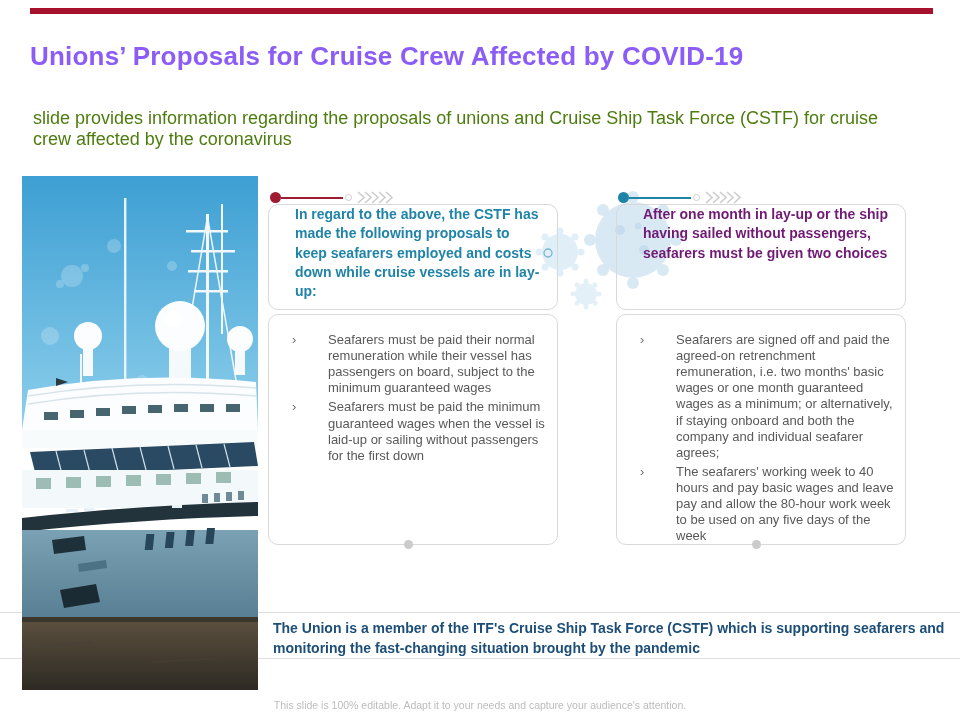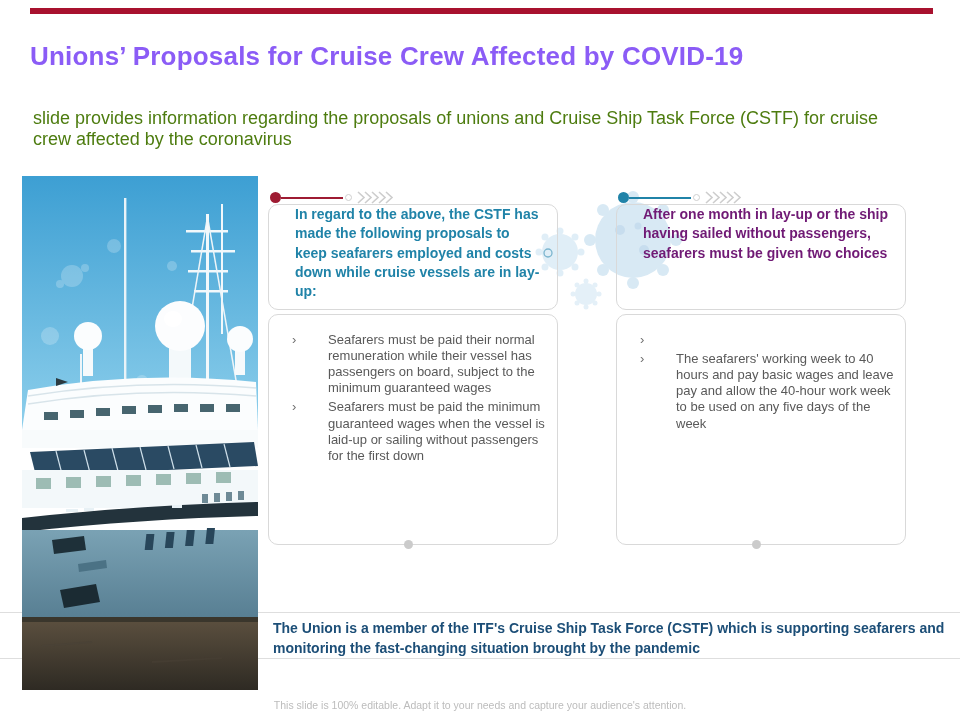--- a/index.html
+++ b/index.html
@@ -260,24 +260,25 @@
             <path d="M30 1 L36 6.5 L30 12"></path>
         </g>
       </svg>
     </div>
     <div class="card card-head">
       <div class="head-text">After one month in lay-up or the ship having sailed without passengers, seafarers must be given two choices</div>
     </div>
     <div class="card card-body">
       <div class="bullet-row">
         <span class="bullet-marker">›</span>
-      </div>
-      <div class="bullet-row">
-        <span class="bullet-marker">›</span>
-        <span class="bullet-text">The seafarers' working week to 40 hours and pay basic wages and leave pay and allow the 40-hour work week to be used on any five days of the week</span>
+        <span class="bullet-text">Seafarers are signed off and paid the agreed-on retrenchment remuneration, i.e. two months' basic wages or one month guaranteed wages as a minimum; or alternatively, if staying onboard and both the company and individual seafarer agrees;</span>
+      </div>
+      <div class="bullet-row">
+        <span class="bullet-marker">›</span>
+        <span class="bullet-text">The seafarers' working week to 40 hours and pay basic wages and leave pay and allow the 80-hour work week to be used on any five days of the week</span>
       </div>
     </div>
     <div class="card-end-dot"></div>
   </div>
 
   <div class="hline hline-top"></div>
   <div class="statement">The Union is a member of the ITF's Cruise Ship Task Force (CSTF) which is supporting seafarers and monitoring the fast-changing situation brought by the pandemic</div>
   <div class="hline hline-bottom"></div>
   <div class="footer">This slide is 100% editable. Adapt it to your needs and capture your audience's attention.</div>
 

